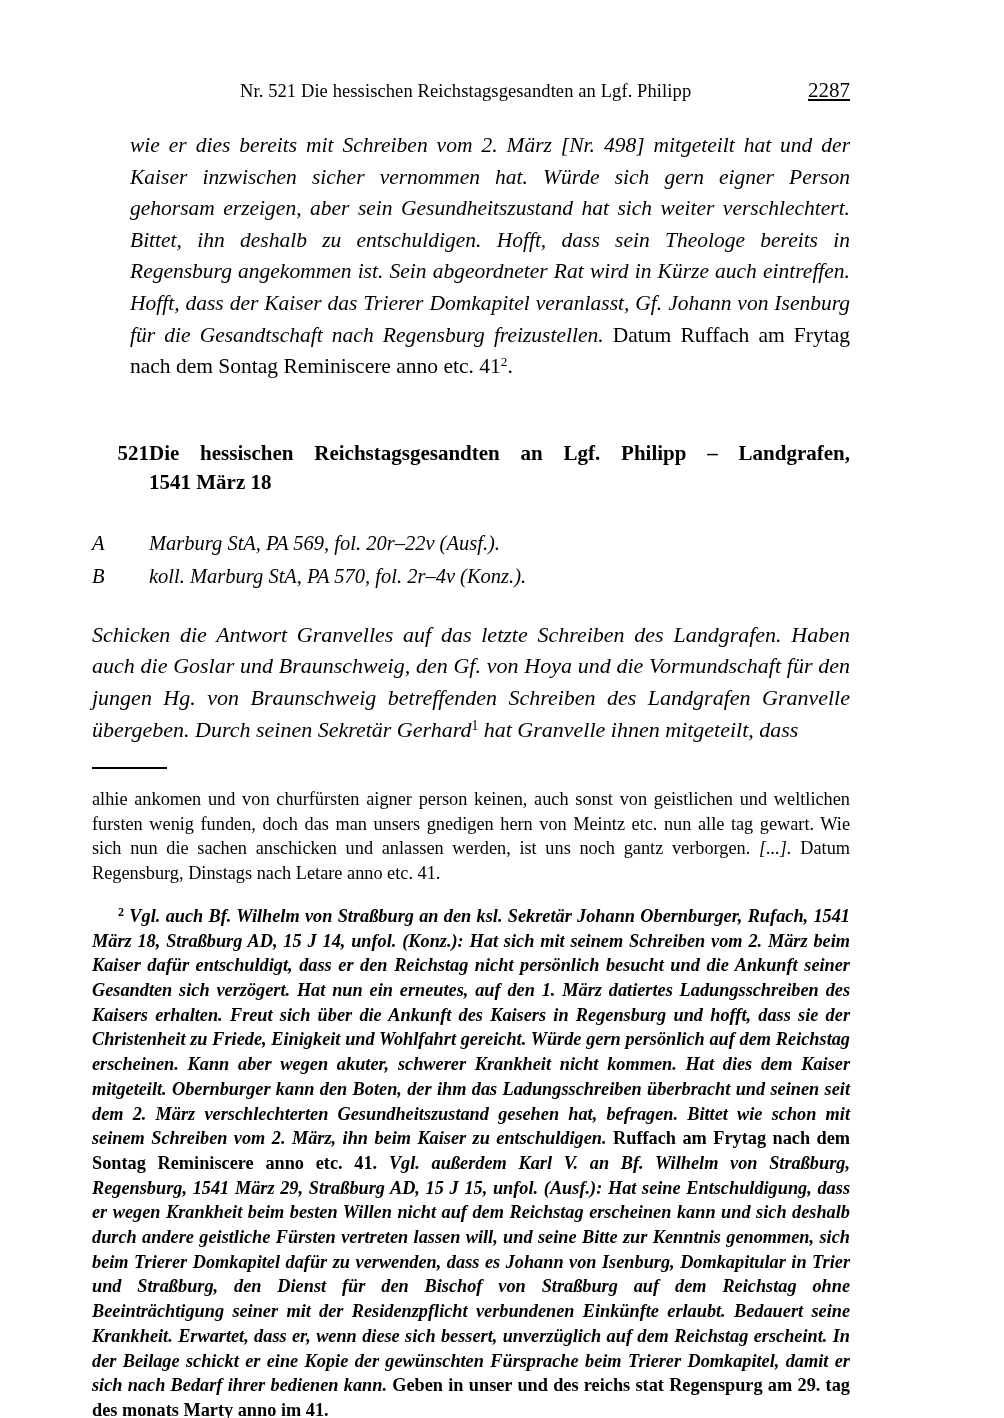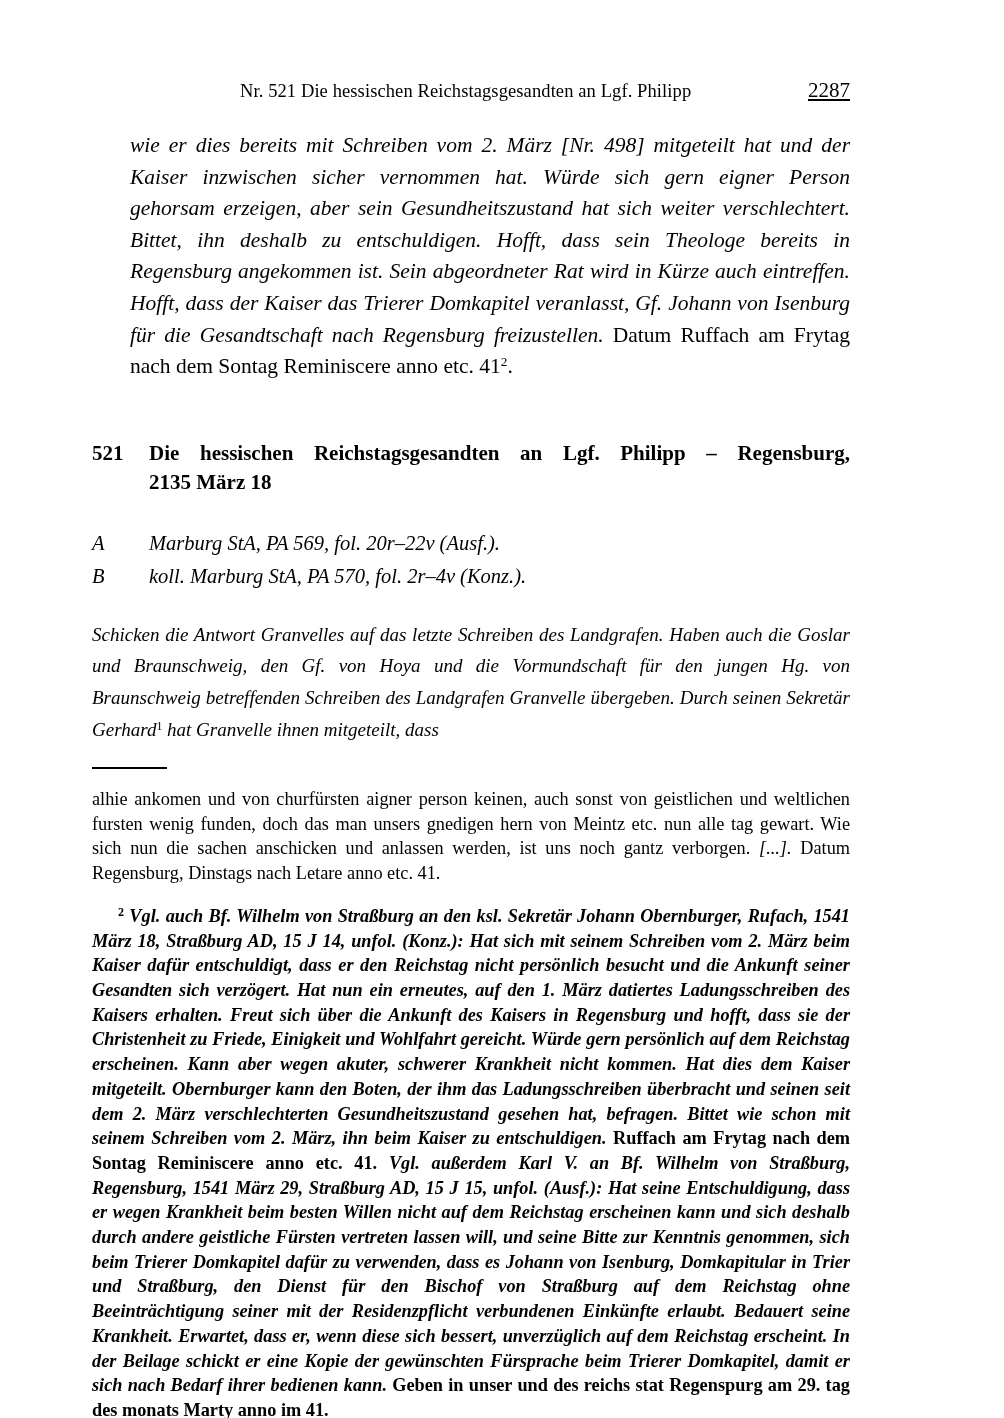--- a/index.html
+++ b/index.html
@@ -69,20 +69,21 @@
     margin-top: 56px;
     font-weight: bold;
     font-size: 21px;
     line-height: 29px;
     display: flex;
     align-items: flex-start;
   }
   .section-num {
     width: 57px;
     flex: 0 0 57px;
+    text-align: right;
   }
   .section-title {
     flex: 1 1 auto;
     text-align: justify;
     text-justify: inter-word;
   }
   .section-title > span { display: block; }
   .section-title .ln1 {
     text-align: justify;
     text-align-last: justify;
@@ -98,21 +99,21 @@
   }
   .source-sigil {
     width: 57px;
     flex: 0 0 57px;
   }
   .source-text { flex: 1 1 auto; }
 
   
   .regest {
     margin-top: 26px;
-    font-size: 19px;
+    font-size: 22px;
     line-height: 31.6px;
     font-style: italic;
     text-align: justify;
     text-justify: inter-word;
   }
 
   
   .fn-block { margin-top: 22px; }
   .fn-rule {
     width: 75px;
@@ -144,22 +145,22 @@
     <div class="runhead">
       <div class="runhead-title">Nr. 521 Die hessischen Reichstagsgesandten an Lgf. Philipp</div>
       <div class="runhead-folio">2287</div>
     </div>
 
     <p class="body-para"><span class="it">wie er dies bereits mit Schreiben vom 2. März [Nr. 498] mitgeteilt hat und der Kaiser inzwischen sicher vernommen hat. Würde sich gern eigner Person gehorsam erzeigen, aber sein Gesundheitszustand hat sich weiter verschlechtert. Bittet, ihn deshalb zu entschuldigen. Hofft, dass sein Theologe bereits in Regensburg angekommen ist. Sein abgeordneter Rat wird in Kürze auch eintreffen. Hofft, dass der Kaiser das Trierer Domkapitel veranlasst, Gf. Johann von Isenburg für die Gesandtschaft nach Regensburg freizustellen.</span> <span class="rm">Datum Ruffach am Frytag nach dem Sontag Reminiscere anno etc. 41</span><sup class="fn">2</sup><span class="rm">.</span></p>
 
     <div class="section-head">
       <div class="section-num">521</div>
       <div class="section-title">
-        <span class="ln1">Die hessischen Reichstagsgesandten an Lgf. Philipp – Regensburg,</span>
-        <span>2135 März 18</span>
+        <span class="ln1">Die hessischen Reichstagsgesandten an Lgf. Philipp – Landgrafen,</span>
+        <span>1541 März 18</span>
       </div>
     </div>
 
     <div class="sources">
       <div class="source-row">
         <div class="source-sigil">A</div>
         <div class="source-text">Marburg StA, PA 569, fol. 20r–22v (Ausf.).</div>
       </div>
       <div class="source-row">
         <div class="source-sigil">B</div>

